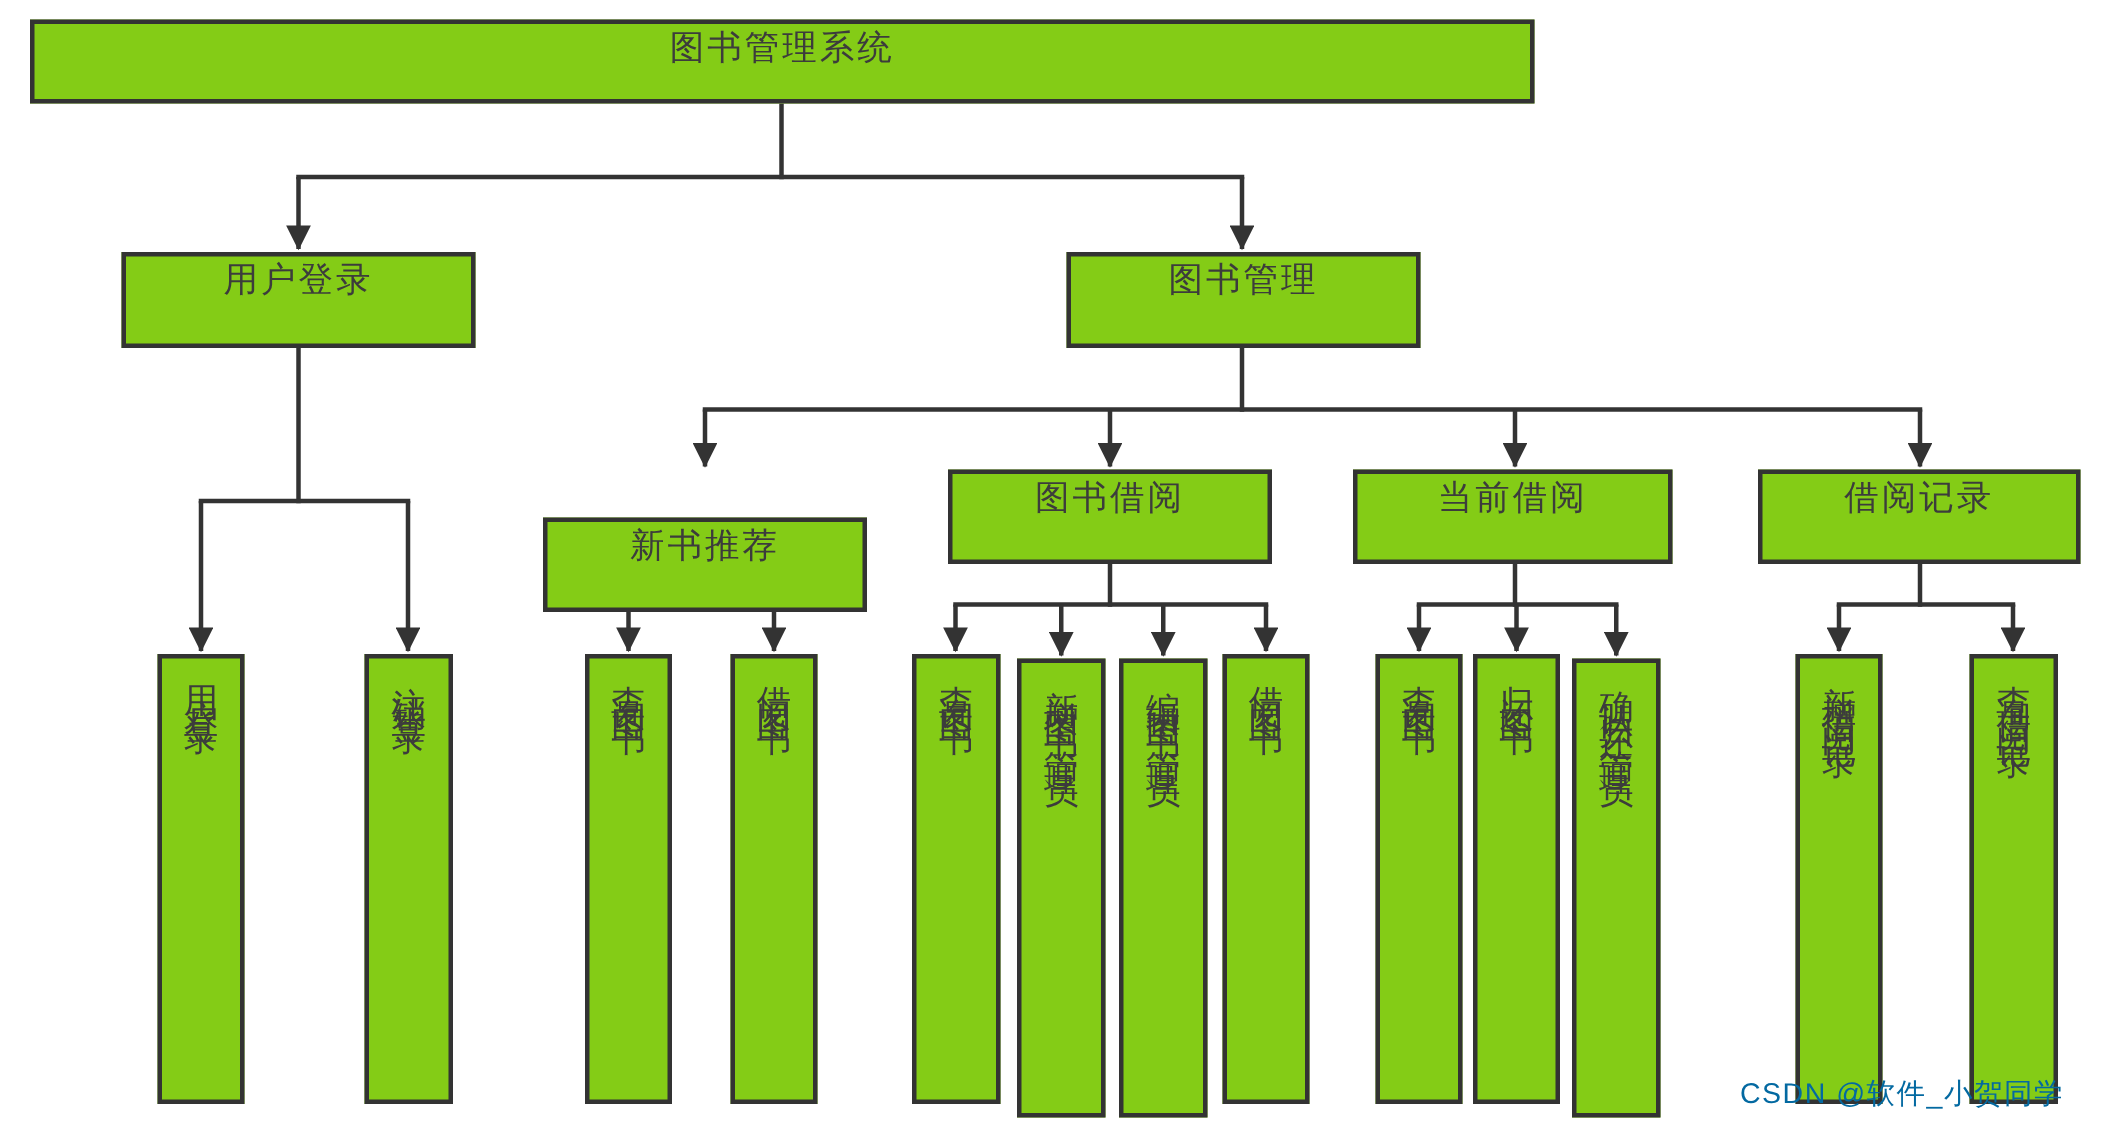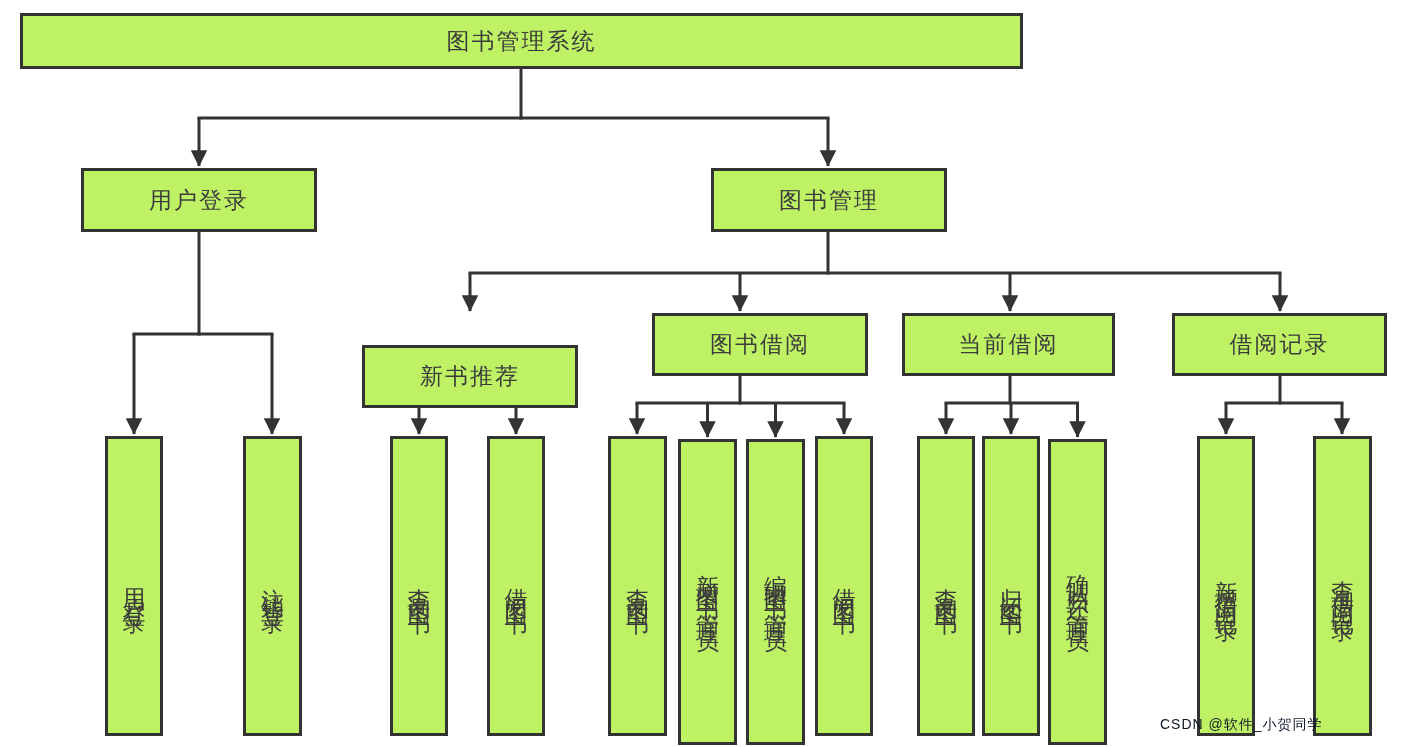--- a/index.html
+++ b/index.html
@@ -1,32 +1,32 @@
 <!DOCTYPE html>
 <html><head>
 <meta charset="utf-8">
 <style>
   html,body{margin:0;padding:0;background:#fff;}
   #canvas{
     position:relative;width:1405px;height:747px;background:#fff;overflow:hidden;
     font-family:"Liberation Sans","DejaVu Sans",sans-serif;color:#3c3c3c;
   }
   .node{
-    position:absolute;box-sizing:border-box;border:3px solid #333;background:#bef264;
-    display:flex;align-items:center;justify-content:center;z-index:2;
+    position:absolute;box-sizing:border-box;border:3px solid #333;background:#84cc16;
+    display:flex;align-items:flex-start;justify-content:center;z-index:2;
   }
   .h-label{font-size:23px;letter-spacing:2px;color:#3c3c3c;white-space:nowrap;}
   .v-label{
     writing-mode:vertical-rl;font-size:23px;letter-spacing:8px;color:#3c3c3c;
     line-height:1;white-space:nowrap;
   }
   #connectors{position:absolute;left:0;top:0;z-index:1;}
   #watermark{
     position:absolute;left:1160px;top:716px;z-index:3;
-    font-size:14px;color:#0f172a;letter-spacing:1px;white-space:nowrap;
+    font-size:19px;color:#0369a1;letter-spacing:1px;white-space:nowrap;
   }
 </style>
 </head>
 <body>
 
 <div id="canvas">
 
   <svg id="connectors" width="1405" height="747" viewBox="0 0 1405 747">
     <defs>
       <marker id="ah" viewBox="0 0 10 10" refX="9.5" refY="5" markerWidth="8" markerHeight="5.5" orient="auto">
@@ -84,21 +84,21 @@
   <div class="node" style="left:81px;top:168px;width:236px;height:64px;">
     <span class="h-label">用户登录</span>
   </div>
   <div class="node" style="left:711px;top:168px;width:236px;height:64px;">
     <span class="h-label">图书管理</span>
   </div>
 
   <div class="node" style="left:362px;top:313px;width:216px;height:63px;margin-top:32px;">
     <span class="h-label">新书推荐</span>
   </div>
-  <div class="node" style="left:632px;top:313px;width:216px;height:63px;margin-left:20px;">
+  <div class="node" style="left:632px;top:313px;width:216px;height:63px;">
     <span class="h-label">图书借阅</span>
   </div>
   <div class="node" style="left:902px;top:313px;width:213px;height:63px;">
     <span class="h-label">当前借阅</span>
   </div>
   <div class="node" style="left:1172px;top:313px;width:215px;height:63px;">
     <span class="h-label">借阅记录</span>
   </div>
 
   <div class="node" style="left:105px;top:436px;width:58px;height:300px;">

